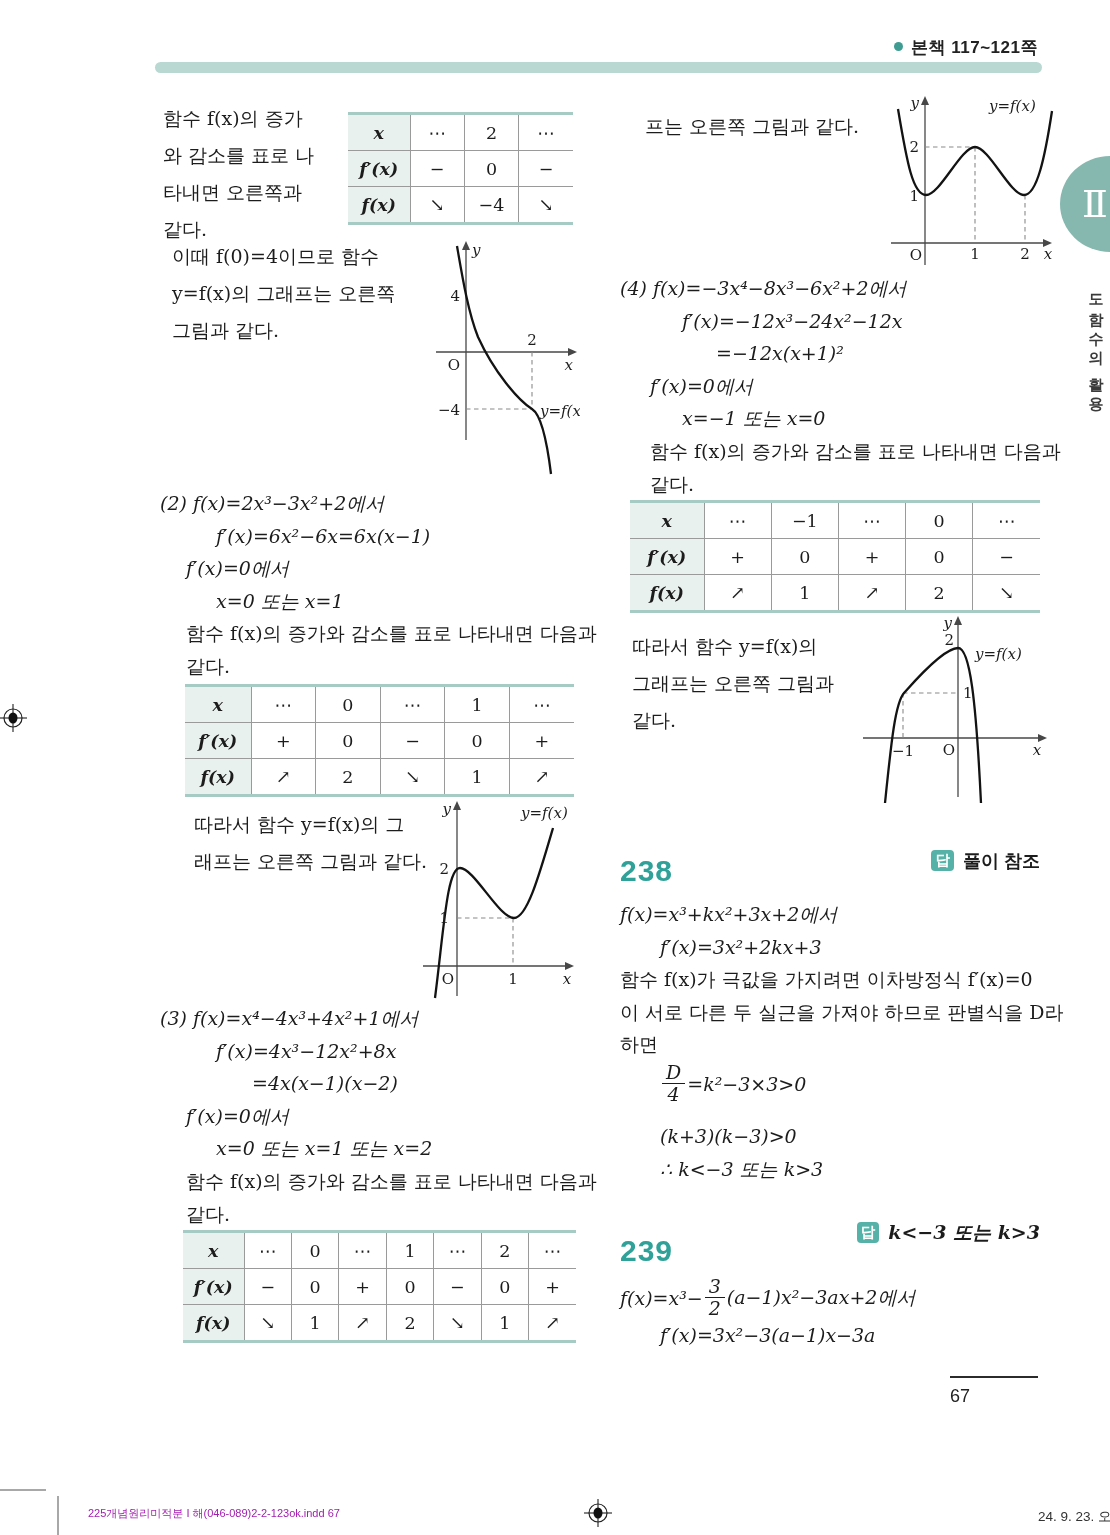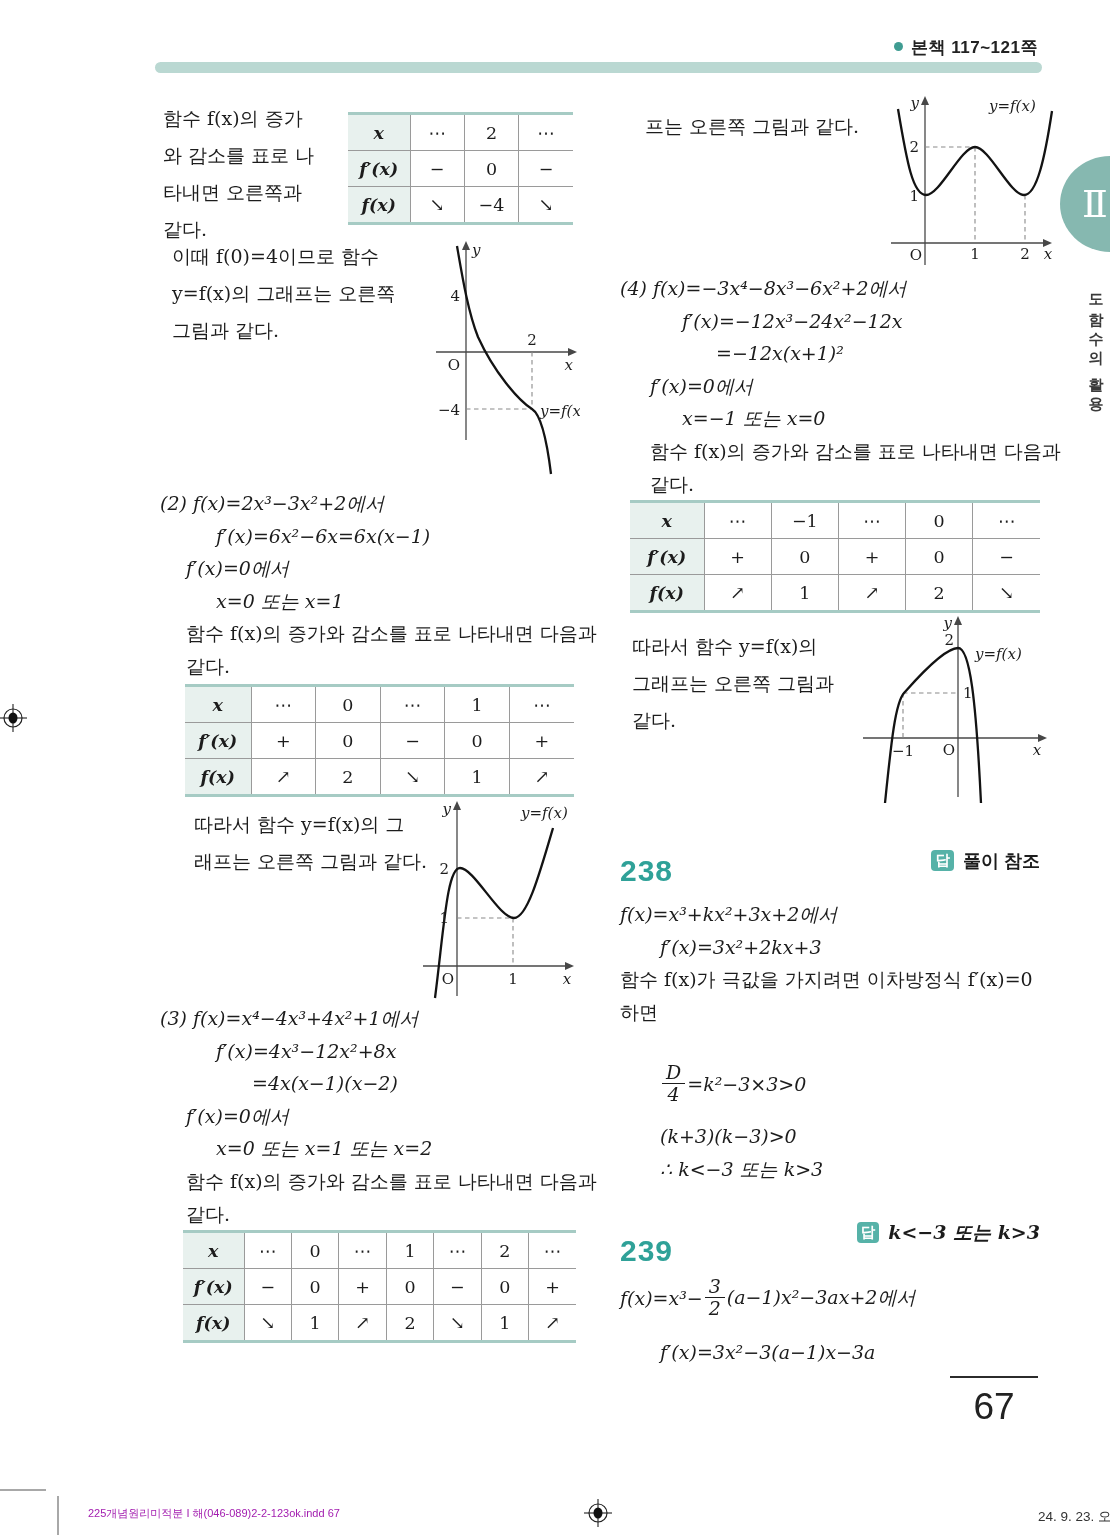--- a/index.html
+++ b/index.html
@@ -66,22 +66,22 @@
 
   
   .frac { display:inline-block; text-align:center; vertical-align:-1.05em; line-height:1.0;
           margin:0 2px; }
   .frac .fnum, .frac .fden { display:block; padding:1px 4px; }
   .frac .fden { border-top:1.6px solid #1c1c1c; }
   .fracline { display:flex; align-items:center; }
 
   
   .pageno-line { position:absolute; left:950px; top:1376px; width:88px; height:2px; background:#2b2b2b; }
-  .pageno { position:absolute; left:950px; top:1386px; width:88px; text-align:center;
-            font-family:"Liberation Sans", sans-serif; font-size:37px; color:#222; }
+  .pageno { position:absolute; left:950px; top:1386px; width:88px; text-align:left;
+            font-family:"Liberation Sans", sans-serif; font-size:18px; color:#222; }
   .imprint { position:absolute; left:88px; top:1506px; font-family:"Liberation Sans", sans-serif;
              font-size:11px; color:#a21caf; }
   .printdate { position:absolute; left:1038px; top:1508px; font-family:"Liberation Sans", sans-serif;
                font-size:13.5px; color:#333; white-space:nowrap; }
   .foot-hline { position:absolute; left:0; top:1489px; width:46px; height:2px; background:#a8a8a8; }
   .foot-vline { position:absolute; left:57px; top:1496px; width:2px; height:39px; background:#a8a8a8; }
   .regmark { position:absolute; }
 </style>
 </head>
 <body>
@@ -383,20 +383,21 @@
 
   <div class="ansline" style="top:815px; right:70px;">
     <span class="badge">답</span><span class="anstxt">풀이 참조</span>
   </div>
 
   <div class="pnum" style="left:620px; top:854px;">238</div>
   <div class="sec lh33" style="left:620px; top:898px;">
     <div class="ln eq">f(x)=x³+kx²+3x+2에서</div>
     <div class="ln eq p-ind">f′(x)=3x²+2kx+3</div>
     <div class="ln">함수 f(x)가 극값을 가지려면 이차방정식 f′(x)=0</div>
+    <div class="ln">이 서로 다른 두 실근을 가져야 하므로 판별식을 D라</div>
     <div class="ln">하면</div>
   </div>
   <div class="sec" style="left:660px; top:1062px; font-size:19px;">
     <div class="fracline eq">
       <span class="frac">
         <span class="fnum">D</span>
         <span class="fden">4</span>
       </span>
       <span>=k²−3×3&gt;0</span>
     </div>
@@ -412,21 +413,21 @@
   <div class="pnum" style="left:620px; top:1234px;">239</div>
   <div class="sec" style="left:620px; top:1276px; font-size:19px;">
     <div class="fracline eq">
       <span>f(x)=x³−</span>
       <span class="frac">
         <span class="fnum">3</span>
         <span class="fden">2</span>
       </span>
       <span>(a−1)x²−3ax+2에서</span>
     </div>
-    <div class="ln eq p-ind" style="margin-top:22px;">f′(x)=3x²−3(a−1)x−3a</div>
+    <div class="ln eq p-ind" style="margin-top:5px;">f′(x)=3x²−3(a−1)x−3a</div>
   </div>
 
   <div class="pageno-line"></div>
   <div class="pageno">67</div>
 
   <div class="foot-hline"></div>
   <div class="foot-vline"></div>
   <div class="imprint">225개념원리미적분 I 해(046-089)2-2-123ok.indd   67</div>
   <div class="printdate">24. 9. 23.   오</div>
 

